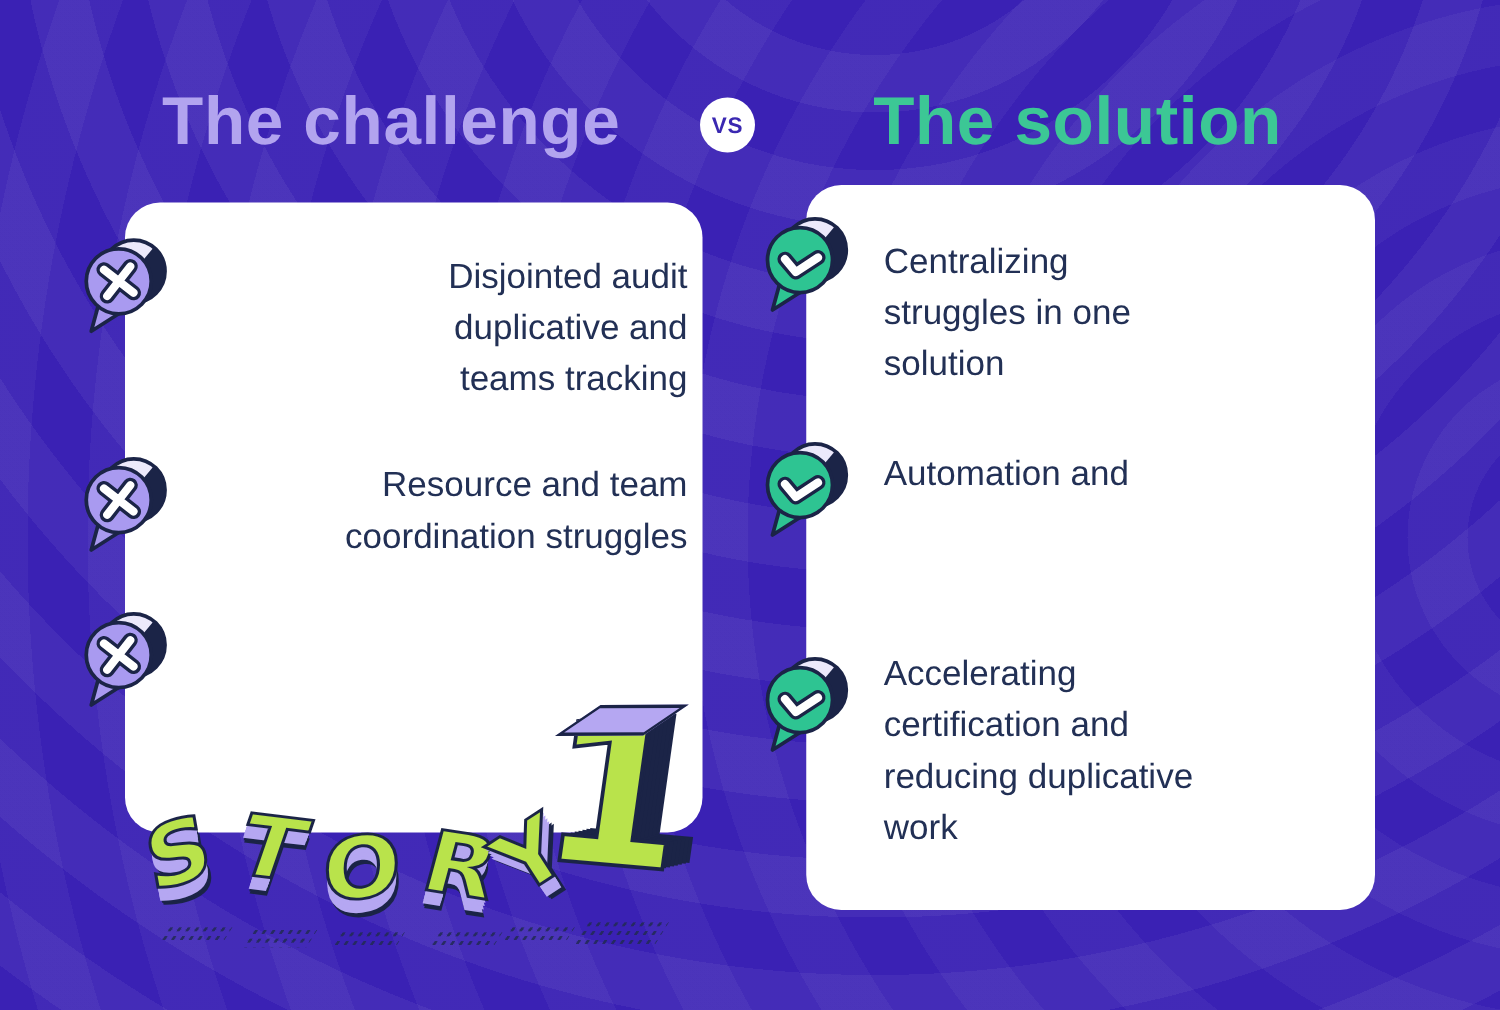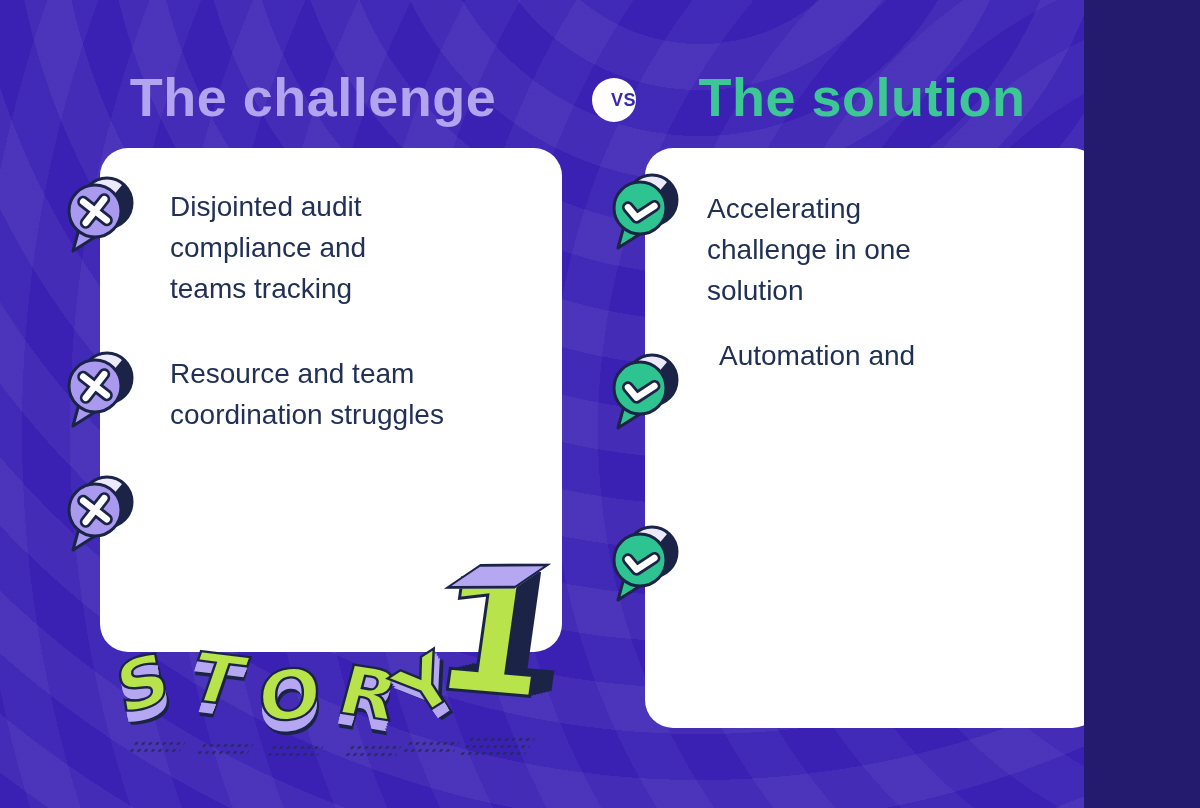--- a/index.html
+++ b/index.html
@@ -2,51 +2,51 @@
 <html><head>
 <meta charset="utf-8">
 <style>
   html,body{margin:0;padding:0;}
   body{
     font-family:"Liberation Sans", sans-serif;
     background:#241a6e;
   }
   .stage{
     position:relative;
-    width:1084px;height:808px;
+    width:1200px;height:808px;
     overflow:hidden;
     background-color:#3a21b4;
     background-image:
       repeating-radial-gradient(circle at 700px -140px, rgba(255,255,255,0.05) 0 46px, rgba(255,255,255,0) 46px 92px),
       repeating-radial-gradient(circle at 1270px 430px, rgba(255,255,255,0.04) 0 48px, rgba(255,255,255,0) 48px 96px);
   }
 
   
   .title{
     position:absolute;top:66px;
     font-size:54px;font-weight:600;letter-spacing:0.5px;
     width:420px;text-align:center;
   }
   .title-challenge{left:103px;color:#b2a4ef;}
   .title-solution{left:652px;color:#3cc795;}
   .vs-badge{
-    position:absolute;left:592px;top:78px;
+    position:absolute;left:560px;top:78px;
     width:44px;height:44px;border-radius:50%;
     background:#ffffff;
-    display:flex;align-items:center;justify-content:flex-end;
+    display:flex;align-items:center;justify-content:center;
   }
   .vs-badge span{
     color:#3a28b1;font-weight:800;font-size:18px;letter-spacing:0.5px;
   }
 
   
   .card{
     position:absolute;background:#ffffff;border-radius:28px;z-index:2;
   }
-  .card-challenge{left:100px;top:148px;width:462px;height:504px;}
+  .card-challenge{left:100px;top:162px;width:462px;height:504px;text-align:right;}
   .card-solution{left:645px;top:148px;width:455px;height:580px;}
 
   .item-text{
     position:absolute;
     color:#223055;font-size:28px;line-height:41px;font-weight:500;
   }
   .item-text .line{display:block;}
   .card-challenge .item-text{left:70px;width:380px;}
   .card-solution .item-text{left:62px;width:360px;}
 
@@ -56,21 +56,21 @@
   .card-challenge .icon-2{top:200px;}
   .card-challenge .icon-3{top:324px;}
   .card-challenge .text-1{top:38px;}
   .card-challenge .text-2{top:205px;}
   .card-challenge .text-3{top:328px;}
 
   .card-solution .icon-1{top:22px;}
   .card-solution .icon-2{top:202px;}
   .card-solution .icon-3{top:374px;}
   .card-solution .text-1{top:40px;}
-  .card-solution .text-2{top:187px;margin-left:12px;}
+  .card-solution .text-2{top:210px;}
   .card-solution .text-3{top:370px;}
 
   
   .story{position:absolute;left:0;top:0;z-index:5;}
   .story .letter{
     position:absolute;
     font-family:"DejaVu Sans", sans-serif;
     font-weight:800;
     font-size:74px;
     color:#b9e34b;
@@ -148,21 +148,21 @@
         <path d="M15 56 L9 78 L31 64 Z" fill="#a99af0" stroke="#1b2447" stroke-width="3" stroke-linejoin="round"></path>
         <circle cx="31" cy="38" r="26" fill="#a99af0" stroke="#1b2447" stroke-width="3"></circle>
         <g transform="rotate(38 31 38)" stroke-linecap="round" fill="none">
           <path d="M31 23 V53 M16 38 H46" stroke="#1b2447" stroke-width="12"></path>
           <path d="M31 23 V53 M16 38 H46" stroke="#ffffff" stroke-width="6.5"></path>
         </g>
       </svg>
     </div>
     <div class="item-text text-1">
       <span class="line">Disjointed audit</span>
-      <span class="line">compliance and</span>
+      <span class="line">duplicative and</span>
       <span class="line">teams tracking</span>
     </div>
 
     <div class="bubble-icon icon-2">
       <svg viewBox="0 0 72 84" width="72" height="84">
         <circle cx="43" cy="30" r="25" fill="#ece9fb" stroke="#1b2447" stroke-width="3"></circle>
         <g transform="rotate(40 43 30)">
             <path d="M43 5 a25 25 0 0 1 0 50 Z" fill="#1b2447"></path>
           </g>
         <path d="M15 56 L9 78 L31 64 Z" fill="#a99af0" stroke="#1b2447" stroke-width="3" stroke-linejoin="round"></path>
@@ -204,22 +204,22 @@
           </g>
         <path d="M15 56 L9 78 L31 64 Z" fill="#2ec492" stroke="#1b2447" stroke-width="3" stroke-linejoin="round"></path>
         <circle cx="31" cy="38" r="26" fill="#2ec492" stroke="#1b2447" stroke-width="3"></circle>
         <g transform="rotate(8 31 38)" stroke-linecap="round" stroke-linejoin="round" fill="none">
           <path d="M19 39 l10 9 l16 -14" stroke="#1b2447" stroke-width="12"></path>
           <path d="M19 39 l10 9 l16 -14" stroke="#ffffff" stroke-width="6.5"></path>
         </g>
       </svg>
     </div>
     <div class="item-text text-1">
-      <span class="line">Accelerating</span>
-      <span class="line">challenge in one</span>
+      <span class="line">Centralizing</span>
+      <span class="line">struggles in one</span>
       <span class="line">solution</span>
     </div>
 
     <div class="bubble-icon icon-2">
       <svg viewBox="0 0 72 84" width="72" height="84">
         <circle cx="43" cy="30" r="25" fill="#ece9fb" stroke="#1b2447" stroke-width="3"></circle>
         <g transform="rotate(40 43 30)">
             <path d="M43 5 a25 25 0 0 1 0 50 Z" fill="#1b2447"></path>
           </g>
         <path d="M15 56 L9 78 L31 64 Z" fill="#2ec492" stroke="#1b2447" stroke-width="3" stroke-linejoin="round"></path>
@@ -240,20 +240,26 @@
         <g transform="rotate(40 43 30)">
             <path d="M43 5 a25 25 0 0 1 0 50 Z" fill="#1b2447"></path>
           </g>
         <path d="M15 56 L9 78 L31 64 Z" fill="#2ec492" stroke="#1b2447" stroke-width="3" stroke-linejoin="round"></path>
         <circle cx="31" cy="38" r="26" fill="#2ec492" stroke="#1b2447" stroke-width="3"></circle>
         <g transform="rotate(8 31 38)" stroke-linecap="round" stroke-linejoin="round" fill="none">
           <path d="M19 39 l10 9 l16 -14" stroke="#1b2447" stroke-width="12"></path>
           <path d="M19 39 l10 9 l16 -14" stroke="#ffffff" stroke-width="6.5"></path>
         </g>
       </svg>
+    </div>
+    <div class="item-text text-3">
+      <span class="line">Accelerating</span>
+      <span class="line">certification and</span>
+      <span class="line">reducing duplicative</span>
+      <span class="line">work</span>
     </div>
   </div>
 
   <div class="story">
     <span class="letter l-s">S</span>
     <span class="letter l-t">T</span>
     <span class="letter l-o">O</span>
     <span class="letter l-r">R</span>
     <span class="letter l-y">Y</span>
     <span class="number">1</span>

